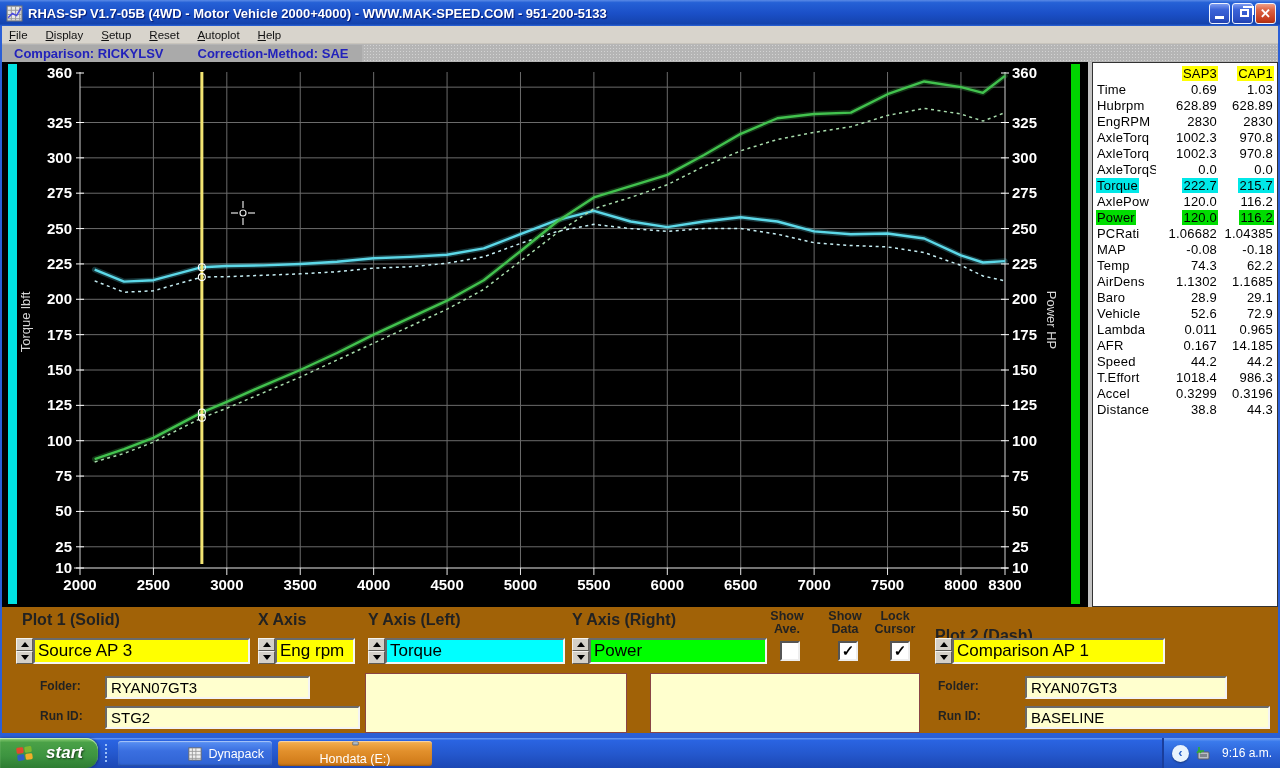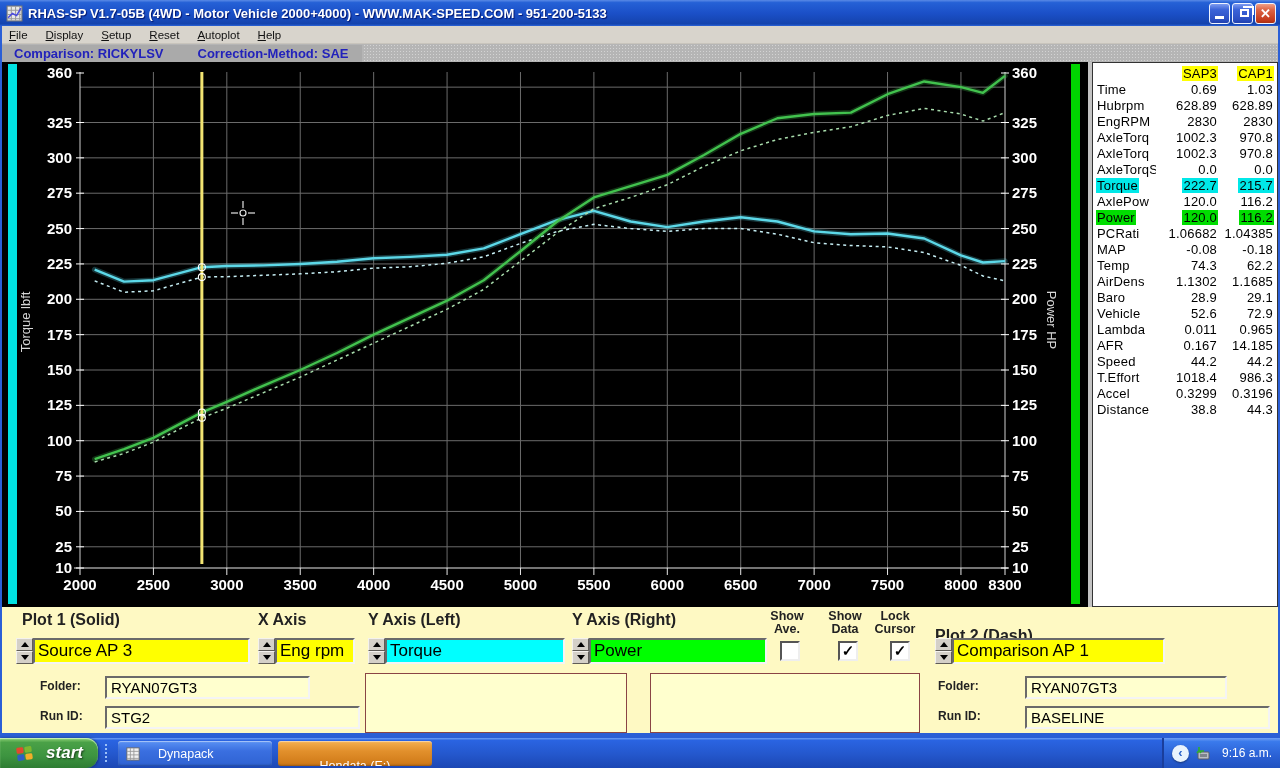--- a/index.html
+++ b/index.html
@@ -47,21 +47,21 @@
   .datapanel { position:absolute; left:1092px; top:62px; width:186px; height:545px; background:#fff;
     border:1px solid #333; font-size:13px; letter-spacing:0.2px; color:#000; padding:2px 3px 0 3px; }
   .dp-row { display:flex; height:16px; align-items:center; white-space:nowrap; }
   .dp-name { width:60px; flex:none; overflow:hidden; }
   .dp-v1 { width:62px; flex:none; text-align:right; overflow:visible; }
   .dp-v2 { flex:1; text-align:right; }
   .chip { display:inline-block; padding:0 1px; }
   .dp-head .chip { background:#ffff00; }
 
   
-  .controls { position:absolute; left:0; top:607px; width:1280px; height:126px; background:#fef9c3; }
+  .controls { position:absolute; left:0; top:607px; width:1280px; height:126px; background:#a16207; }
   .ctl-label { position:absolute; font-size:16px; font-weight:bold; color:#222; white-space:nowrap; }
   .cb-label { position:absolute; font-size:12.5px; font-weight:bold; color:#222; text-align:center; line-height:13px; }
   .spinner { position:absolute; width:17px; height:26px; display:flex; flex-direction:column; }
   .spin-btn { flex:1; background:#d4d0c8; border:1px solid; border-color:#f4f2ee #5f5c56 #5f5c56 #f4f2ee;
     display:flex; align-items:center; justify-content:center; }
   .spin-btn.up::after { content:""; border-left:4px solid transparent; border-right:4px solid transparent; border-bottom:5px solid #000; }
   .spin-btn.down::after { content:""; border-left:4px solid transparent; border-right:4px solid transparent; border-top:5px solid #000; }
   .field { position:absolute; height:26px; border:2px solid; border-color:#6a6a6a #f4f4f4 #f4f4f4 #6a6a6a;
     font-size:17px; padding:1px 3px; color:#000; white-space:nowrap; overflow:hidden; }
   .f-yellow { background:#ffff00; } .f-cyan { background:#00ffff; } .f-green { background:#00ff00; }
@@ -79,22 +79,22 @@
   .taskbar { position:absolute; left:0; top:738px; width:1280px; height:30px;
     background:linear-gradient(180deg,#6f9ff5 0%,#2a64e2 8%,#2457cc 55%,#1c47b4 100%); }
   .startbtn { position:absolute; left:0; top:0; width:98px; height:30px; border-radius:0 12px 12px 0;
     background:linear-gradient(180deg,#8fd276 0%,#4aa147 15%,#3d9440 60%,#2e7d33 100%);
     display:flex; align-items:center; justify-content:center; gap:12px;
     color:#fff; font-size:17px; font-weight:bold; font-style:italic; text-shadow:1px 1px 2px rgba(0,0,0,.6);
     box-shadow:inset 0 1px 1px #c8f0b8, 1px 0 3px rgba(0,0,0,.4); }
   .grip { position:absolute; left:104px; top:5px; width:5px; height:20px;
     background-image:radial-gradient(#9cc0f8 1px, transparent 1.2px); background-size:4px 4px; }
   .taskbtn { position:absolute; top:3px; height:25px; border-radius:3px; color:#fff; font-size:12.5px;
-    display:flex; align-items:center; gap:18px; padding:0 8px; white-space:nowrap; overflow:hidden;
-    box-shadow:inset 0 1px 1px rgba(255,255,255,.5), inset 0 -1px 2px rgba(0,0,0,.25); }
+    display:flex; align-items:center; gap:6px; padding:0 8px; white-space:nowrap; overflow:hidden;
+    box-shadow:inset 0 1px 1px rgba(255,255,255,.5), inset 0 -1px 2px rgba(0,0,0,.25);justify-content:flex-end; }
   .task-blue { left:118px; width:154px; background:linear-gradient(180deg,#5a92f4 0%,#3a6fe0 40%,#2f62d2 100%); }
   .task-orange { left:278px; width:154px; background:linear-gradient(180deg,#f5b152 0%,#e2902c 40%,#cd7715 100%);flex-direction:column; }
   .tray { position:absolute; right:0; top:0; width:118px; height:30px;
     background:linear-gradient(180deg,#6f9ff5 0%,#3a7aec 12%,#2a60d4 60%,#2152c0 100%);
     border-left:2px solid #1a3e9c; display:flex; align-items:center; gap:6px; padding:0 8px; }
   .tray-chevron { width:17px; height:17px; border-radius:50%; background:#e9f3fd; color:#2a62c8;
     font-size:13px; font-weight:bold; line-height:16px; text-align:center; box-shadow:0 1px 2px rgba(0,0,0,.4); }
   .clock { color:#fff; font-size:12px; margin-left:auto; white-space:nowrap; }
 </style>
 </head>

